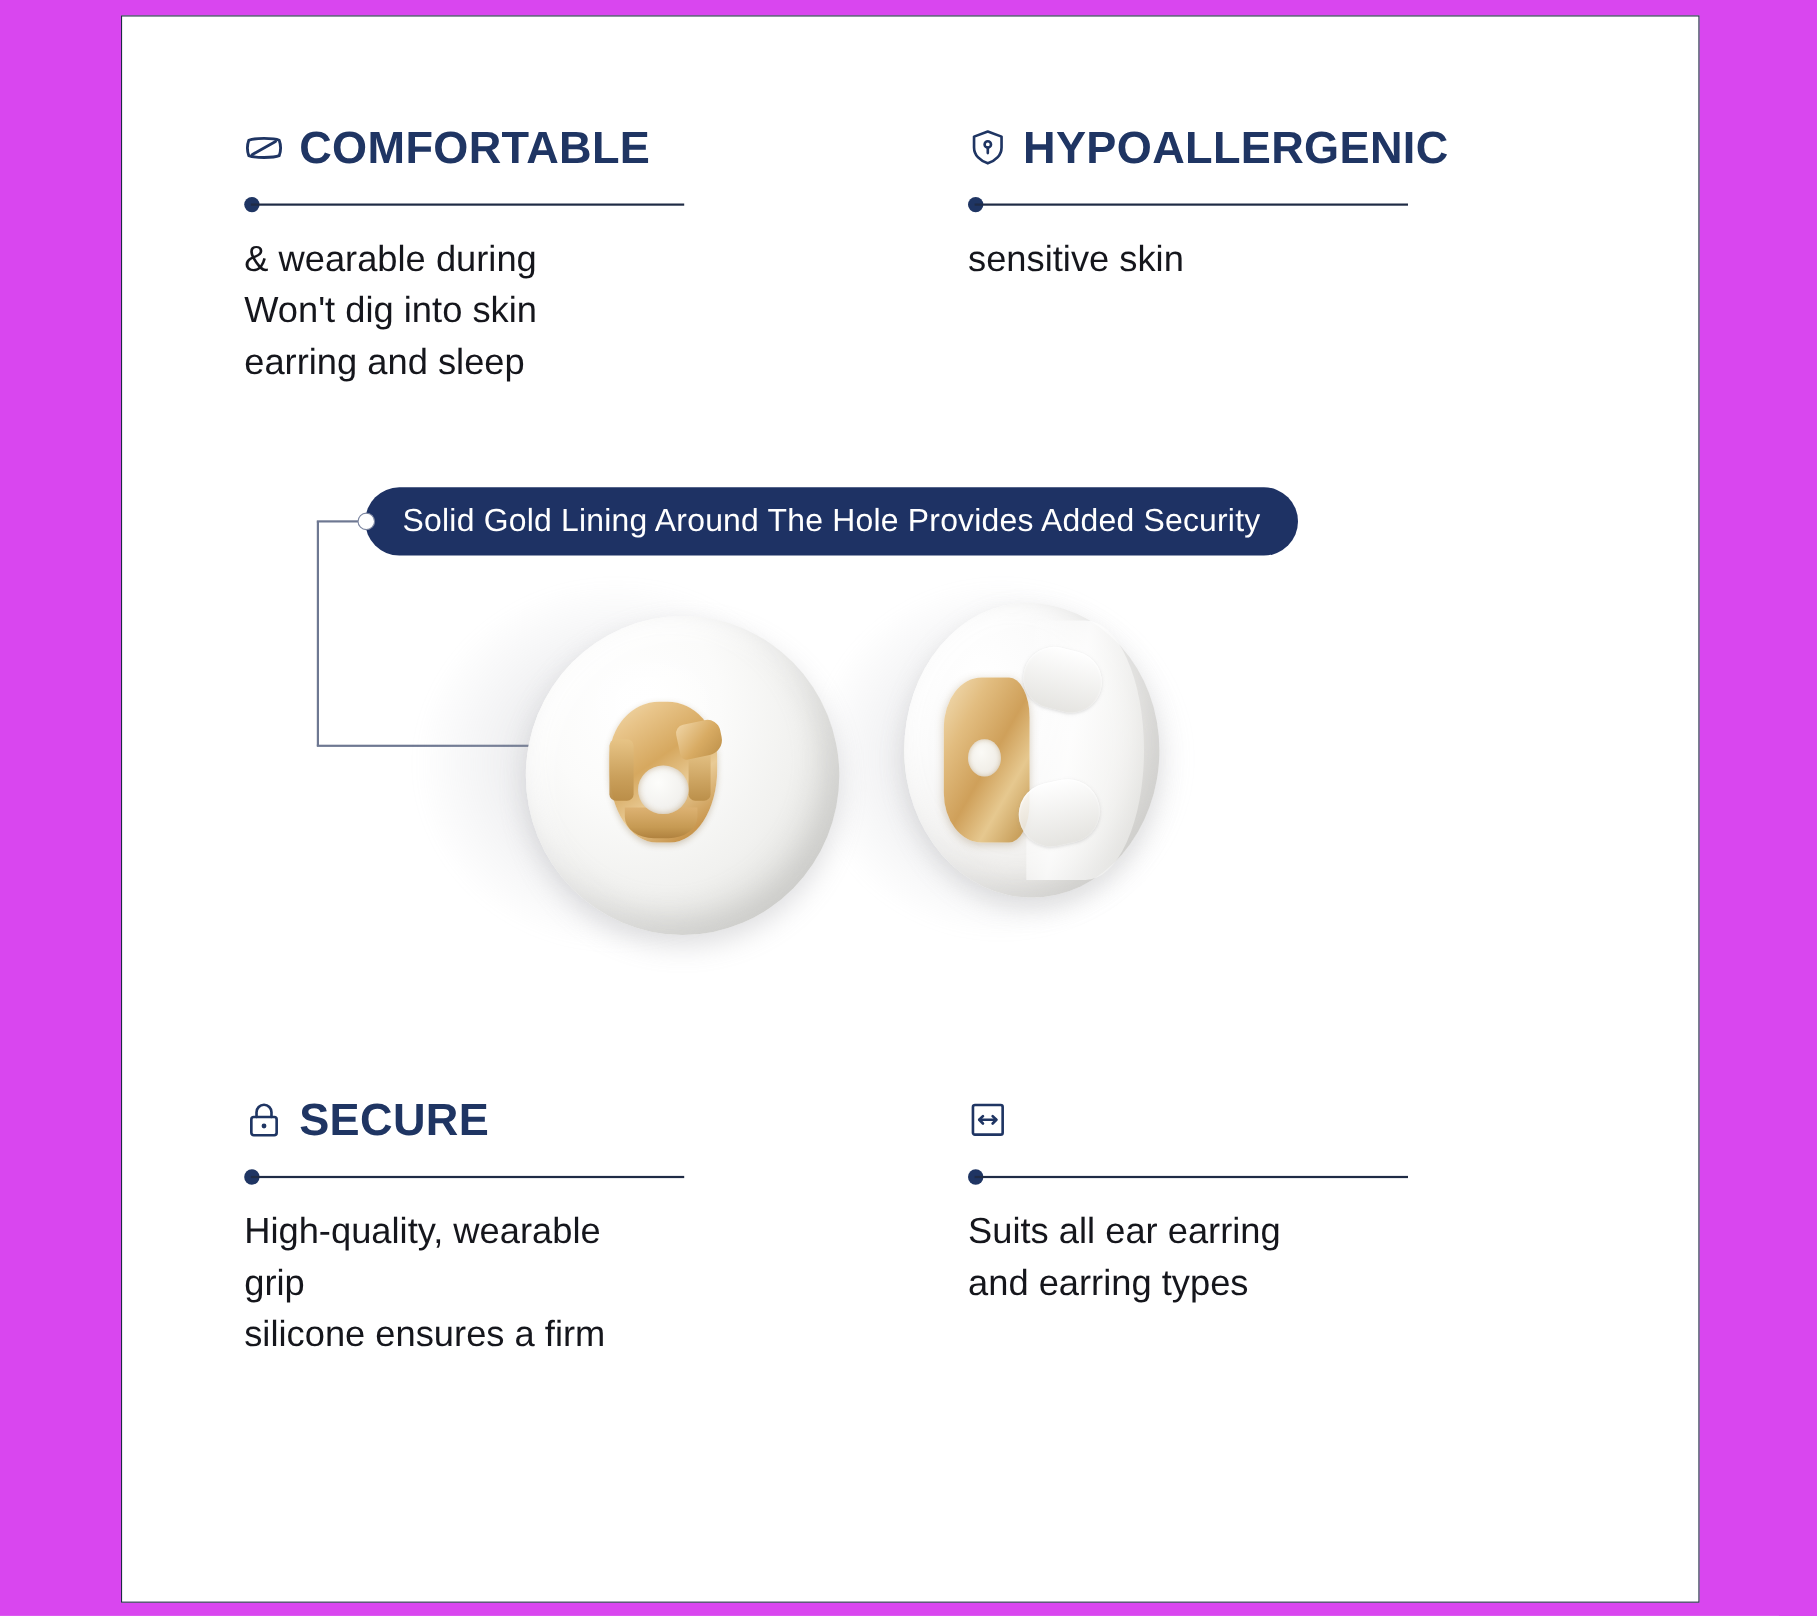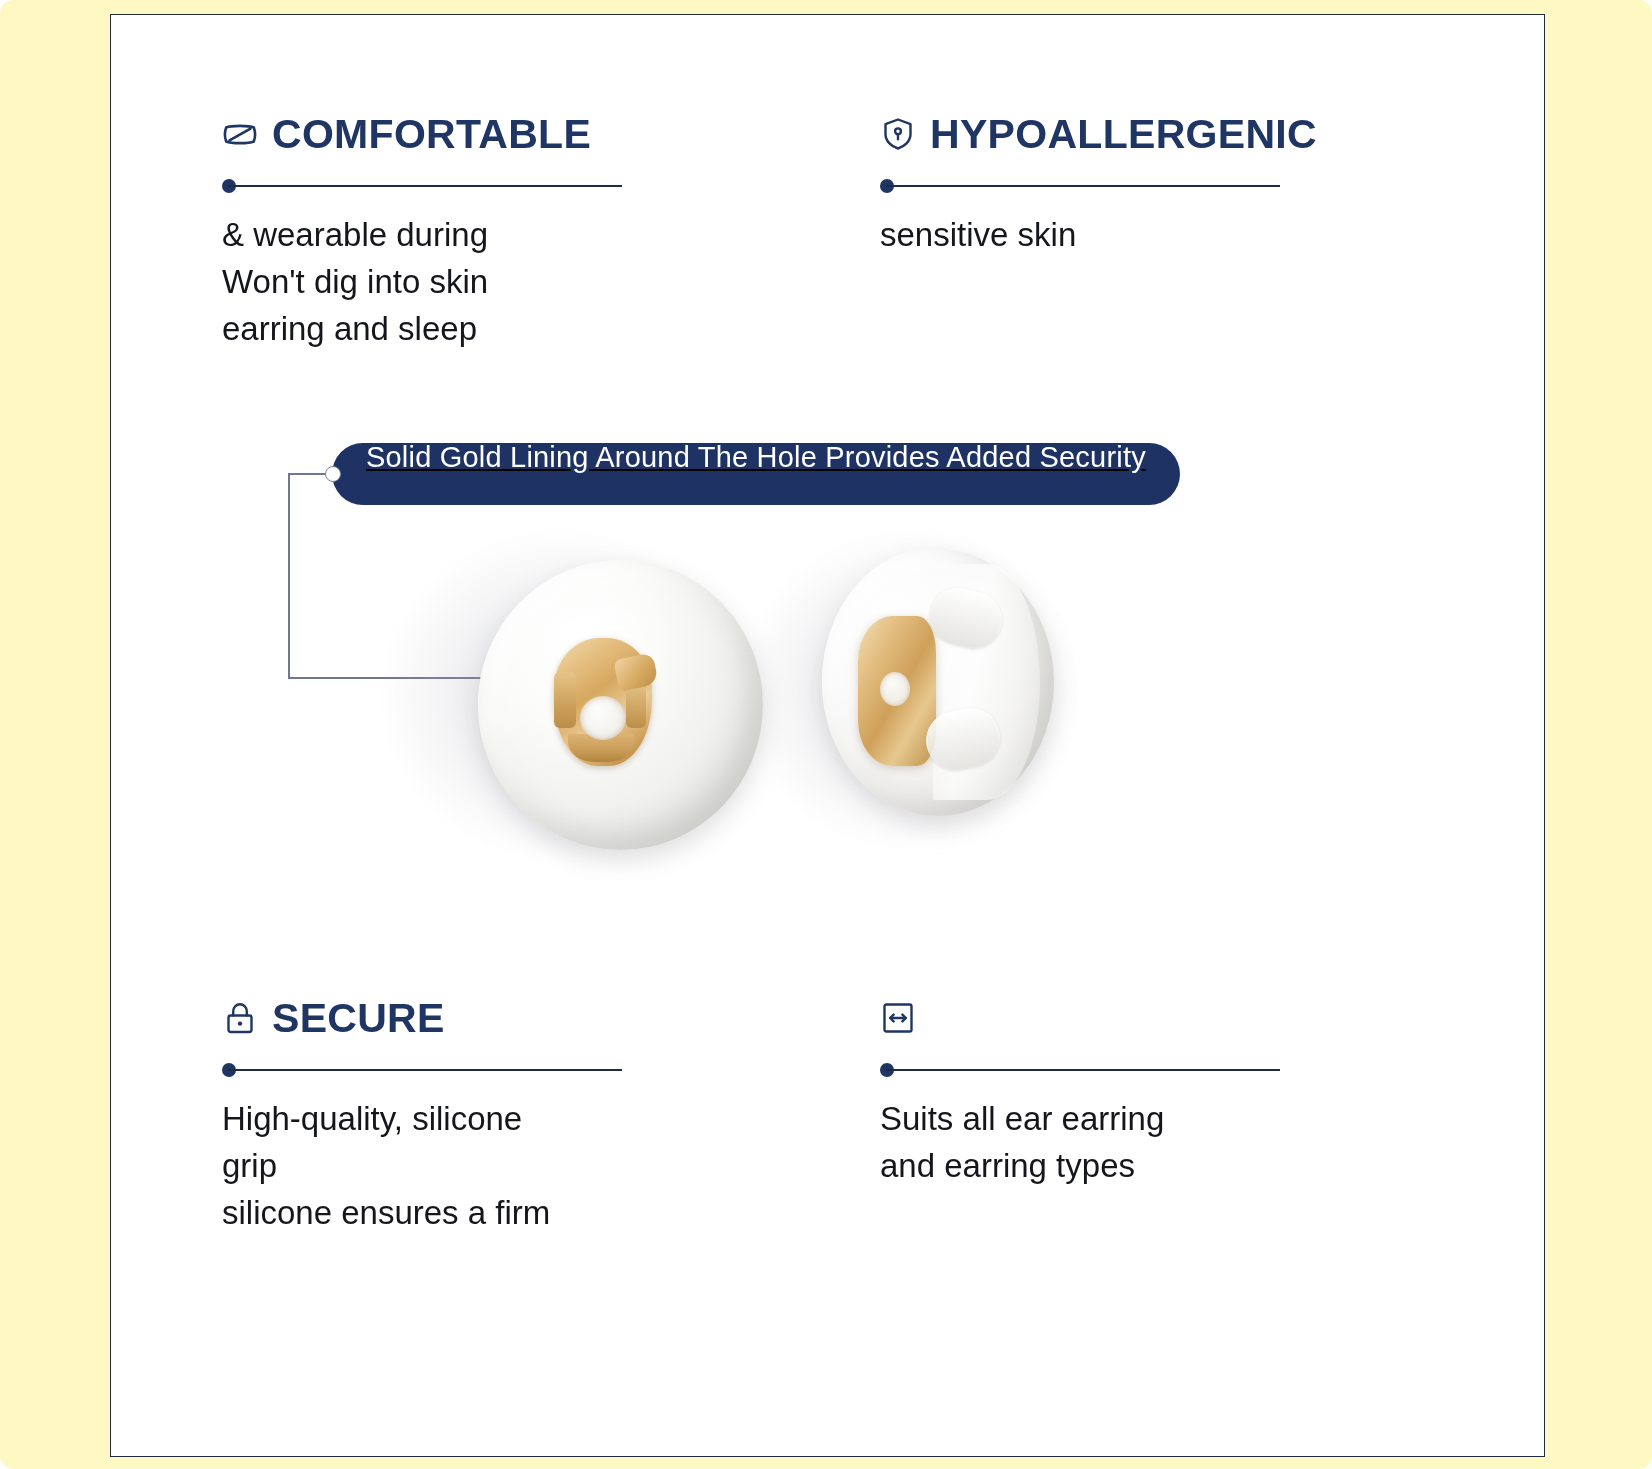--- a/index.html
+++ b/index.html
@@ -9,23 +9,22 @@
   }
   body {
     font-family: "Liberation Sans", sans-serif;
     -webkit-font-smoothing: antialiased;
   }
 
   #page {
     position: relative;
     width: 1652px;
     height: 1469px;
-    background: #fef9c3;
+    background: #d946ef;
     overflow: hidden;
-    border-radius: 13px;
   }
 
   
   #frame {
     position: absolute;
     left: 110px;
     top: 14px;
     width: 1435px;
     height: 1443px;
     border: 1.6px solid #1f2b45;
@@ -104,22 +103,22 @@
   
   #callout {
     position: absolute;
     left: 332px;
     top: 443px;
     height: 62px;
     padding: 0 34px;
     border-radius: 31px;
     background: #1e3264;
     display: flex;
+    align-items: center;
     box-sizing: border-box;
-    text-decoration: underline;
   }
   #callout-text {
     color: #ffffff;
     font-size: 29px;
     letter-spacing: 0.2px;
     white-space: nowrap;
     line-height: 1;
   }
   
   #callout-marker {
@@ -398,21 +397,21 @@
           <circle cx="18" cy="23.6" r="2.2" fill="currentColor" stroke="none"></circle>
         </svg>
       </span>
       <span class="feature-title">SECURE</span>
     </div>
     <div class="feature-rule">
       <span class="rule-dot"></span>
       <span class="rule-line"></span>
     </div>
     <div class="feature-body">
-      <span class="bl">High-quality, silicone</span>
+      <span class="bl">High-quality, wearable</span>
       <span class="bl">grip</span>
       <span class="bl">silicone ensures a firm</span>
     </div>
   </div>
 
   <div class="feature col-right row-bottom">
     <div class="feature-head">
       <span class="feature-icon">
         <svg viewBox="0 0 36 36" fill="none" stroke="currentColor" stroke-width="2.4" stroke-linecap="round" stroke-linejoin="round">
           <rect x="4.5" y="4.5" width="27" height="27" rx="1.8"></rect>

